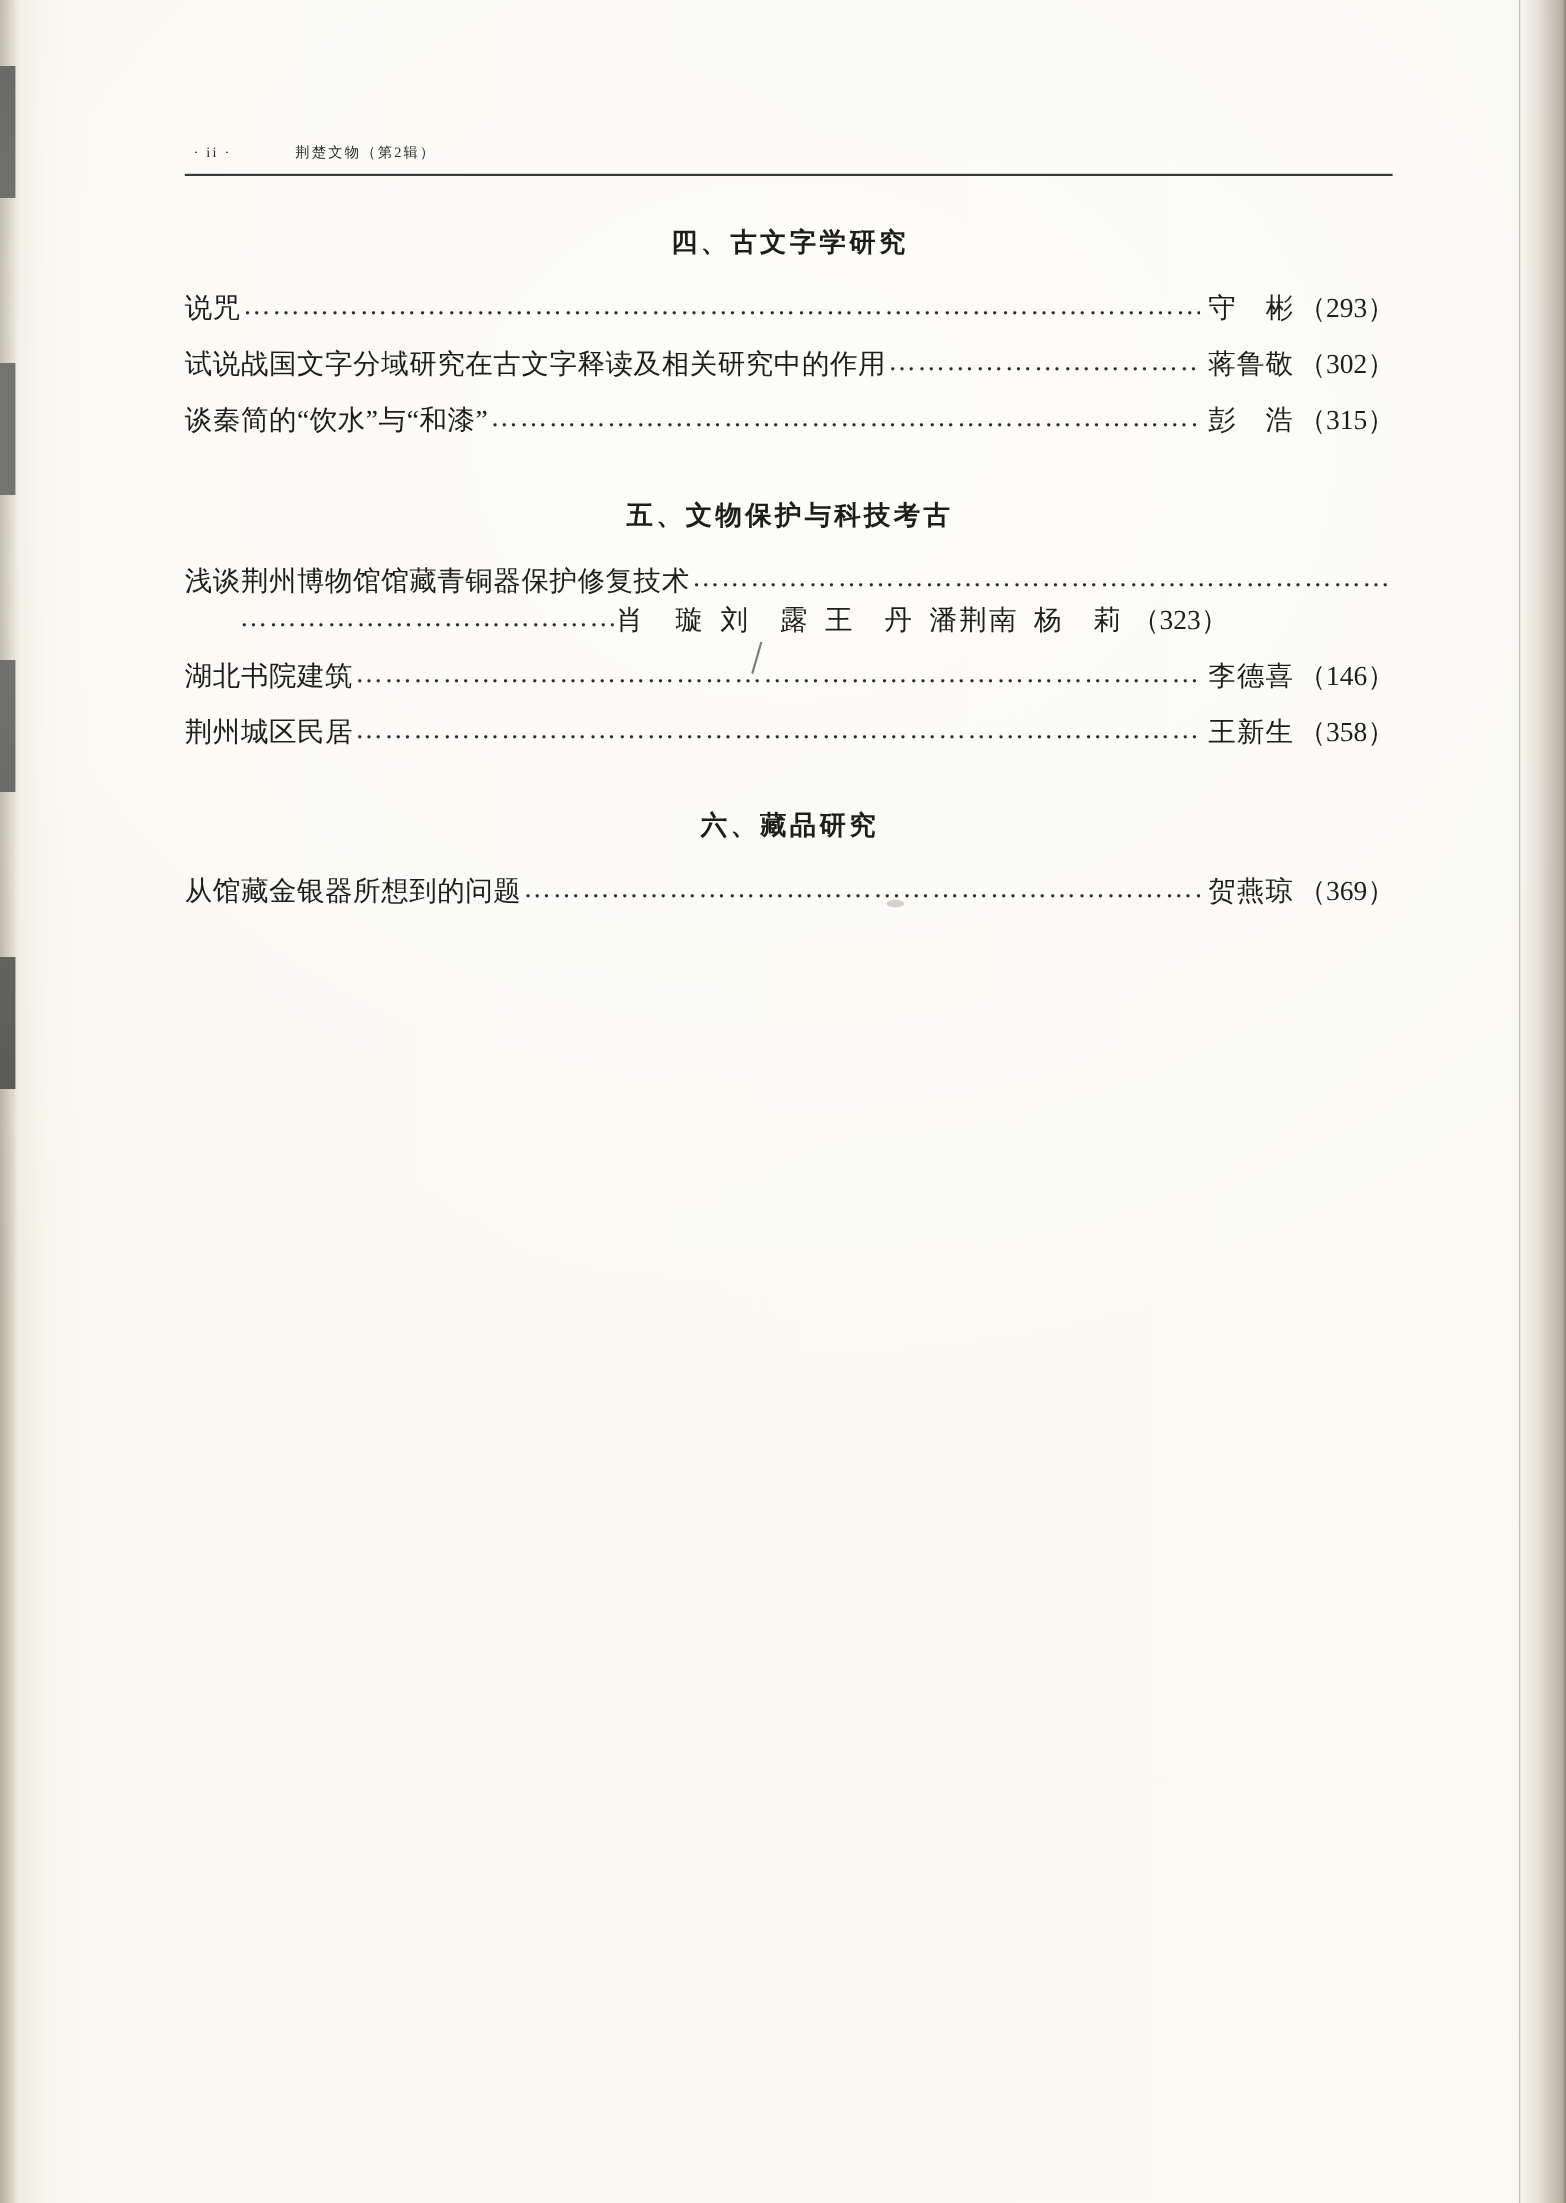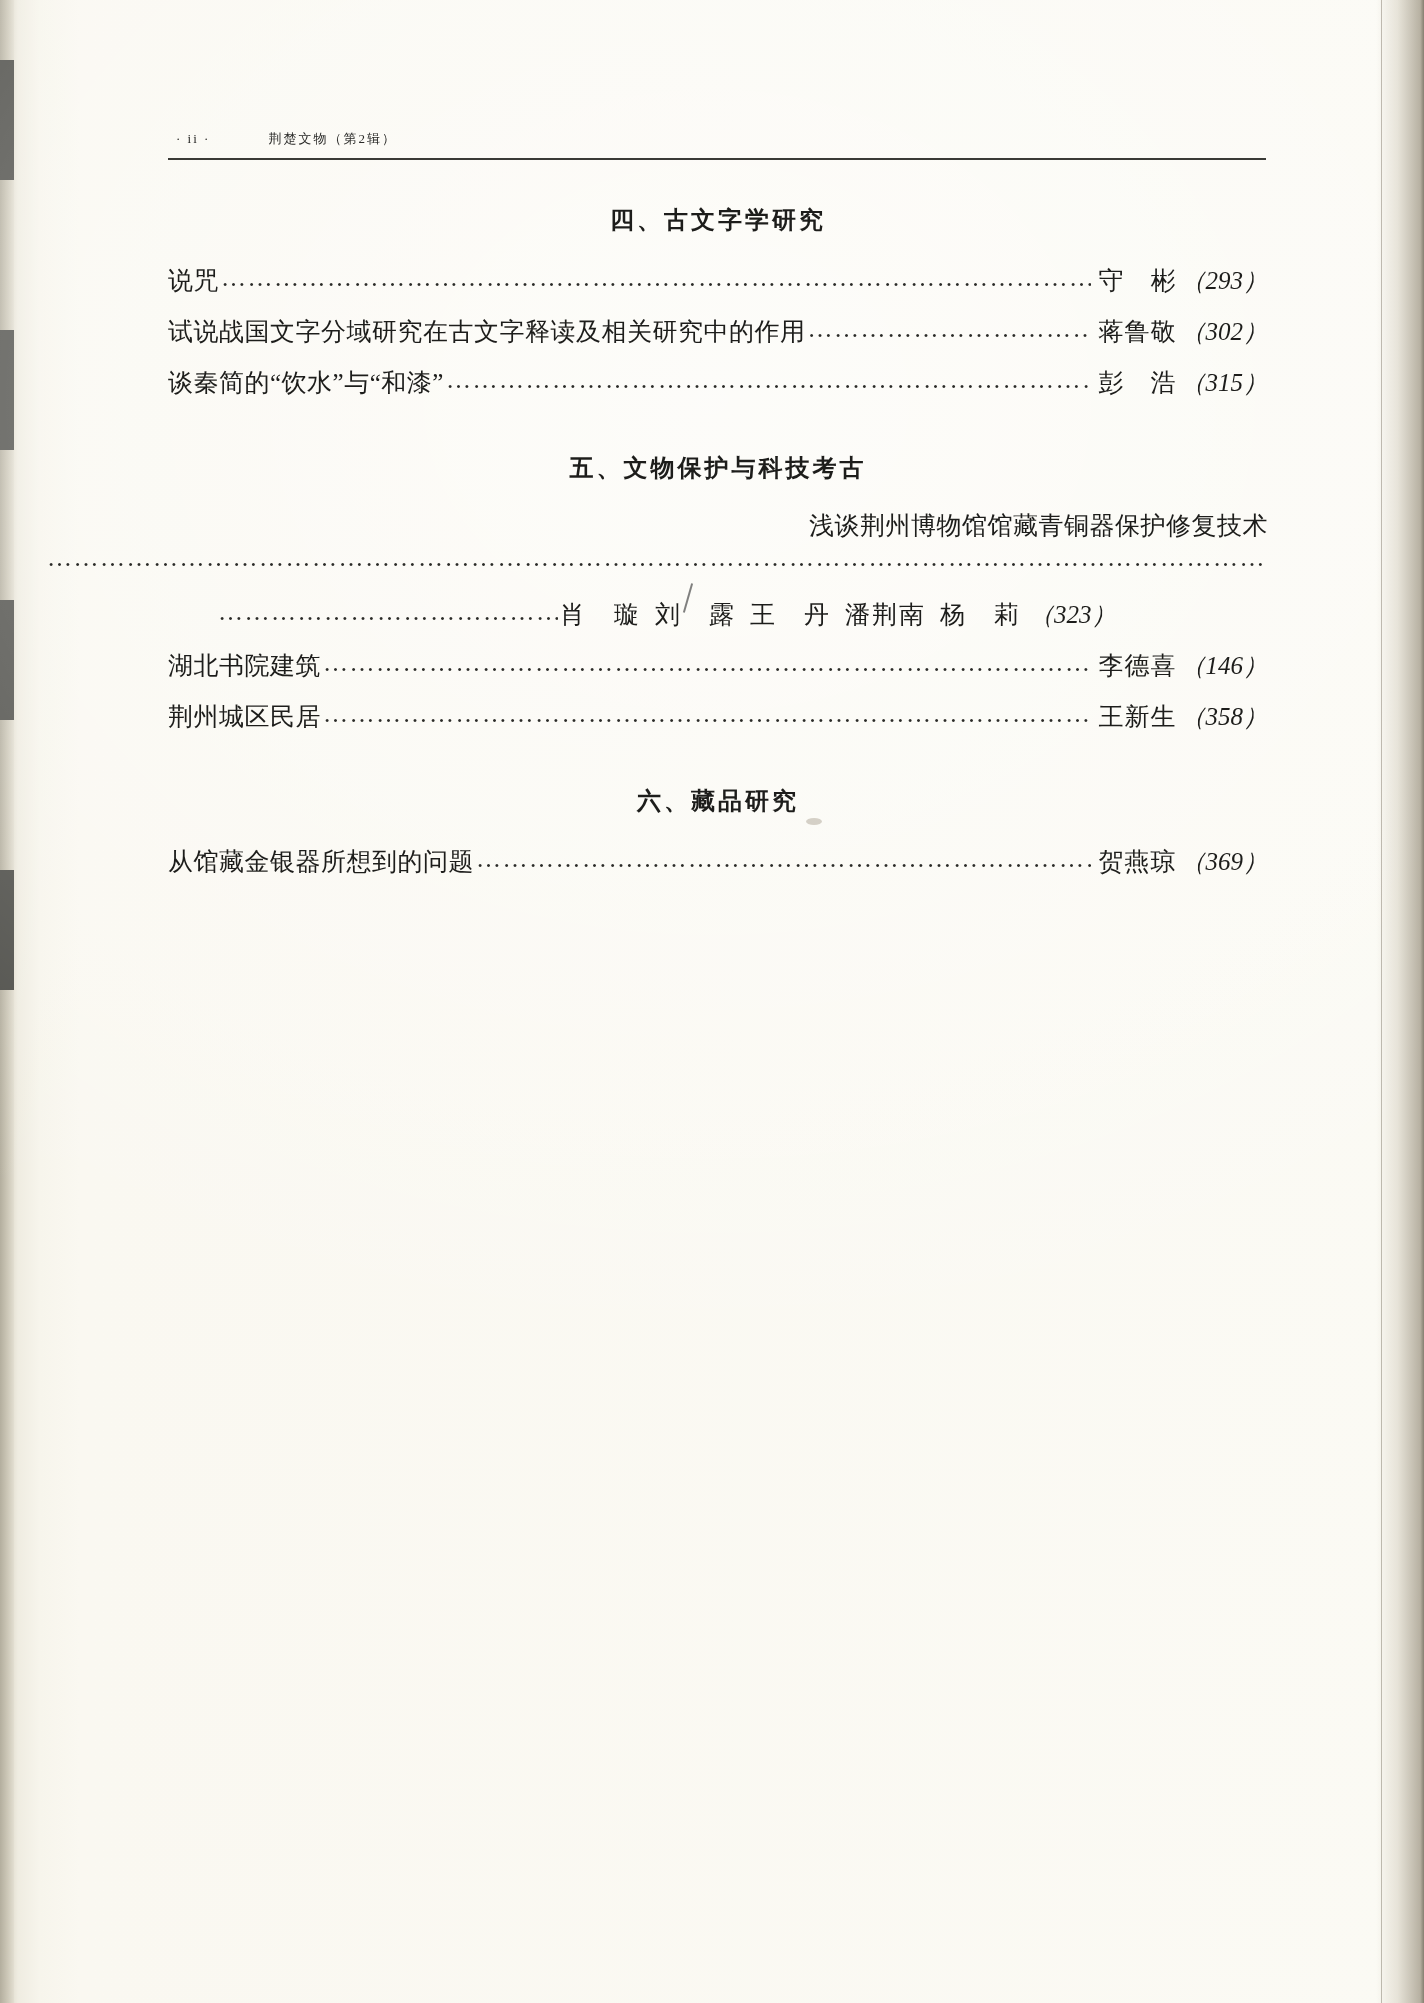--- a/index.html
+++ b/index.html
@@ -125,27 +125,25 @@
   }
   .toc-entry .author {
     white-space: nowrap;
     letter-spacing: 1px;
     margin-left: 6px;
   }
   .toc-entry .page-no {
     white-space: nowrap;
     margin-left: 4px;
     letter-spacing: 0px;
-    font-style: italic;
   }
 
   
   .toc-entry.wrap-first {
-    margin-bottom: 20px;
-    flex-direction: column;
+    margin-bottom: 1px;
   }
   .toc-entry.wrap-second {
     padding-left: 48px;
     margin-bottom: 17px;
   }
   .toc-entry.wrap-second .leader {
     flex: 0 0 340px;
   }
   .authors-multi {
     white-space: nowrap;

